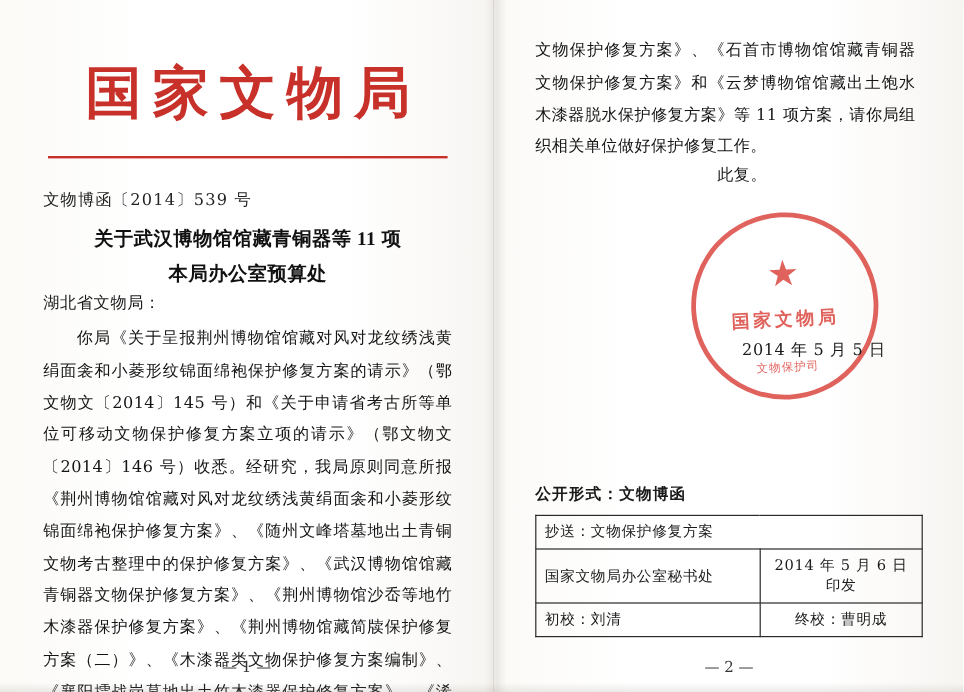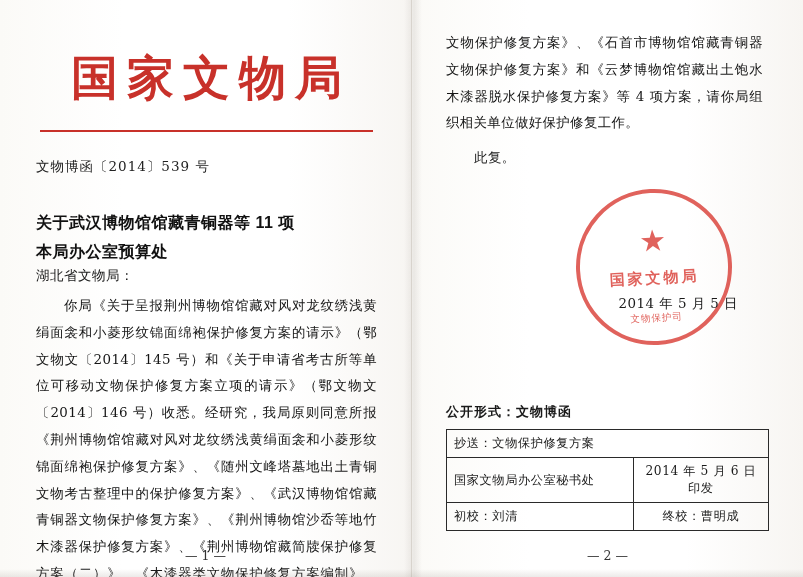--- a/index.html
+++ b/index.html
@@ -71,25 +71,26 @@
     background: #c8312a;
   }
   .doc-number {
     font-family: "DejaVu Serif", "Liberation Serif", serif;
     font-size: 13.5px;
     margin-top: 26px;
     letter-spacing: 1px;
     color: #222;
   }
   .doc-title {
-    font-family: Liberation Sans, sans-serif;
+    text-align: center;
+    font-family: Liberation Serif, serif;
     font-weight: bold;
     font-size: 16px;
     line-height: 1.85;
-    margin-top: 32px;
+    margin-top: 9px;
     letter-spacing: 0.5px;
     color: #111;
   }
   .salutation {
     font-family: "DejaVu Serif", "Liberation Serif", serif;
     font-size: 13.5px;
     letter-spacing: 0.5px;
   }
   .body-text {
     font-family: "DejaVu Serif", "Liberation Serif", serif;
@@ -119,22 +120,22 @@
     font-size: 13.4px;
     line-height: 2.0;
     text-align: justify;
     letter-spacing: 0.4px;
     color: #151515;
   }
   .rp-closing {
     font-family: Liberation Sans, sans-serif;
     font-size: 13.4px;
     text-indent: 28px;
-    margin-top: 12px;
     letter-spacing: 0.5px;
+    text-align: center;
   }
   .seal-area {
     position: relative;
     height: 185px;
     margin-top: 8px;
   }
   .seal {
     position: absolute;
     left: 130px;
     top: 14px;
@@ -250,21 +251,21 @@
 
     <div class="salutation">湖北省文物局：</div>
 
     <div class="body-text indent">你局《关于呈报荆州博物馆馆藏对风对龙纹绣浅黄绢面衾和小菱形纹锦面绵袍保护修复方案的请示》（鄂文物文〔2014〕145 号）和《关于申请省考古所等单位可移动文物保护修复方案立项的请示》（鄂文物文〔2014〕146 号）收悉。经研究，我局原则同意所报《荆州博物馆馆藏对风对龙纹绣浅黄绢面衾和小菱形纹锦面绵袍保护修复方案》、《随州文峰塔墓地出土青铜文物考古整理中的保护修复方案》、《武汉博物馆馆藏青铜器文物保护修复方案》、《荆州博物馆沙岙等地竹木漆器保护修复方案》、《荆州博物馆藏简牍保护修复方案（二）》、《木漆器类文物保护修复方案编制》、《襄阳擂战岗墓地出土竹木漆器保护修复方案》、《浠水县博物馆藏古藉善本保护修复方案》、《黄州区博物馆藏木漆器</div>
 
     <div class="page-number">— 1 —</div>
   </div>
 
   <div class="page page-right">
 
-    <div class="rp-text">文物保护修复方案》、《石首市博物馆馆藏青铜器文物保护修复方案》和《云梦博物馆馆藏出土饱水木漆器脱水保护修复方案》等 4 项方案，请你局组织相关单位做好保护修复工作。</div>
+    <div class="rp-text">文物保护修复方案》、《石首市博物馆馆藏青铜器文物保护修复方案》和《云梦博物馆馆藏出土饱水木漆器脱水保护修复方案》等 11 项方案，请你局组织相关单位做好保护修复工作。</div>
 
     <div class="rp-closing">此复。</div>
 
     <div class="seal-area">
       <div class="seal">
         <div class="seal-star">★</div>
         <div class="seal-text">国家文物局</div>
         <div class="seal-sub">文物保护司</div>
       </div>
       <div class="sign-date">2014 年 5 月 5 日</div>

